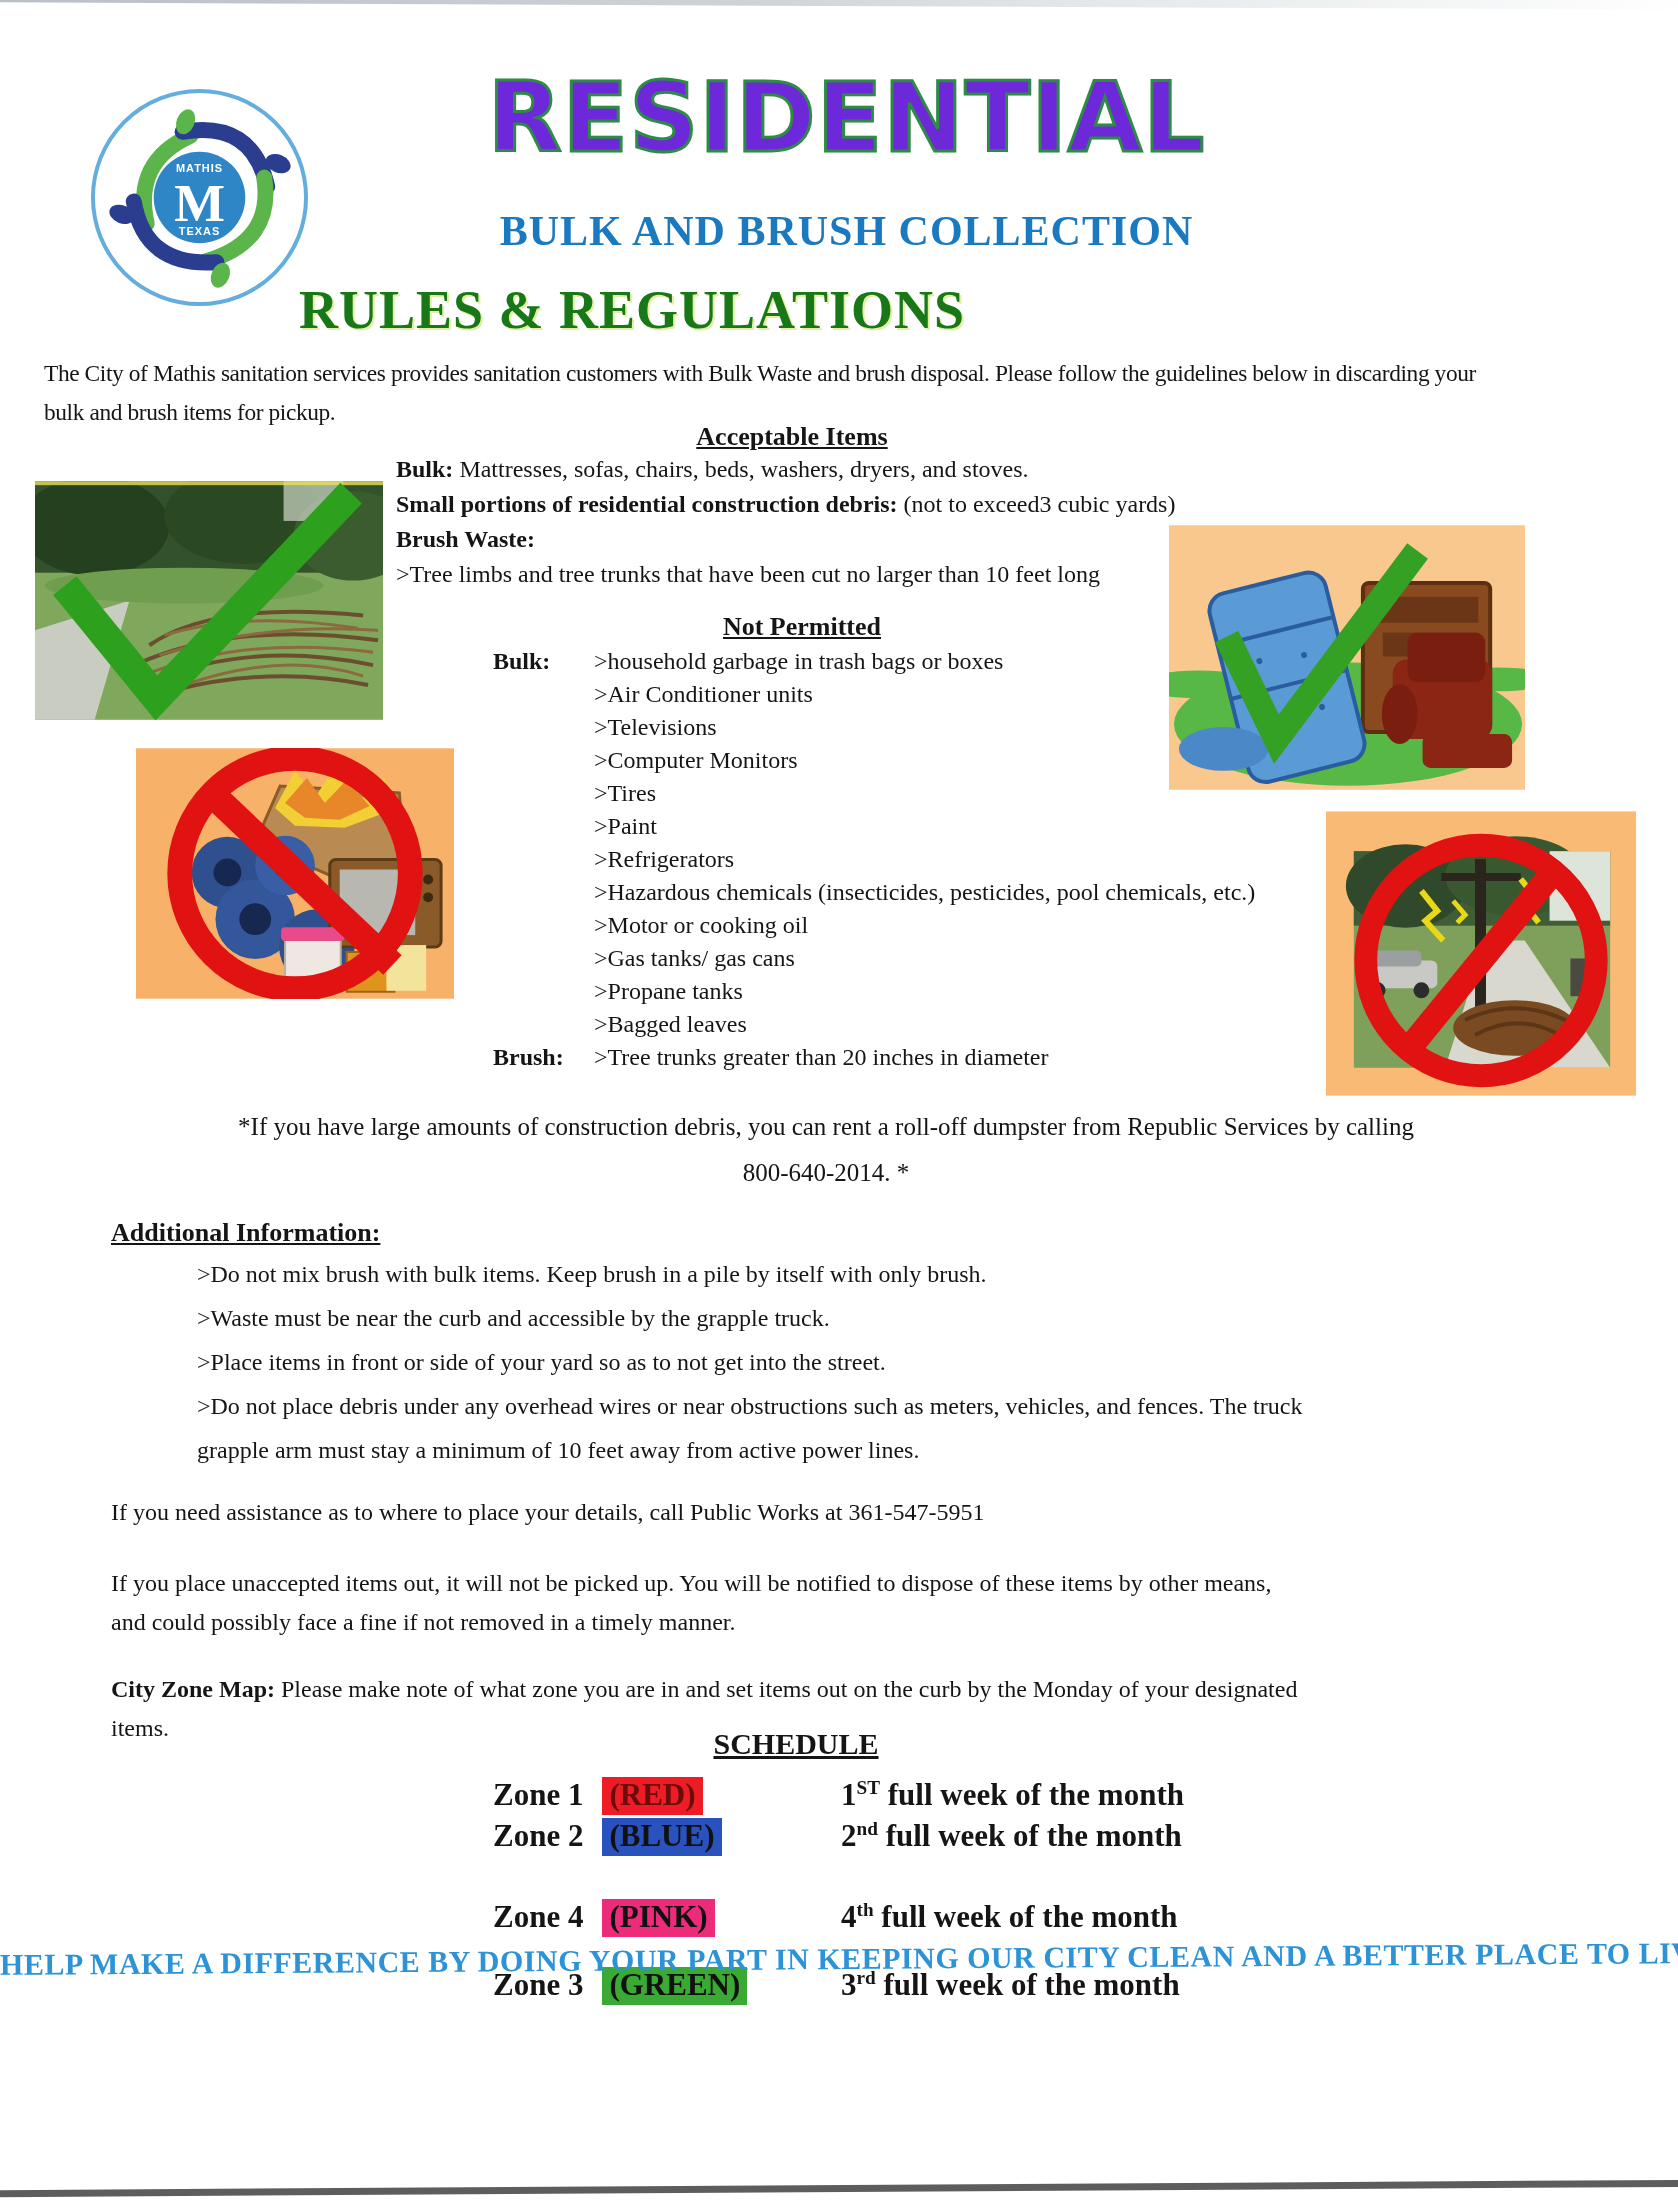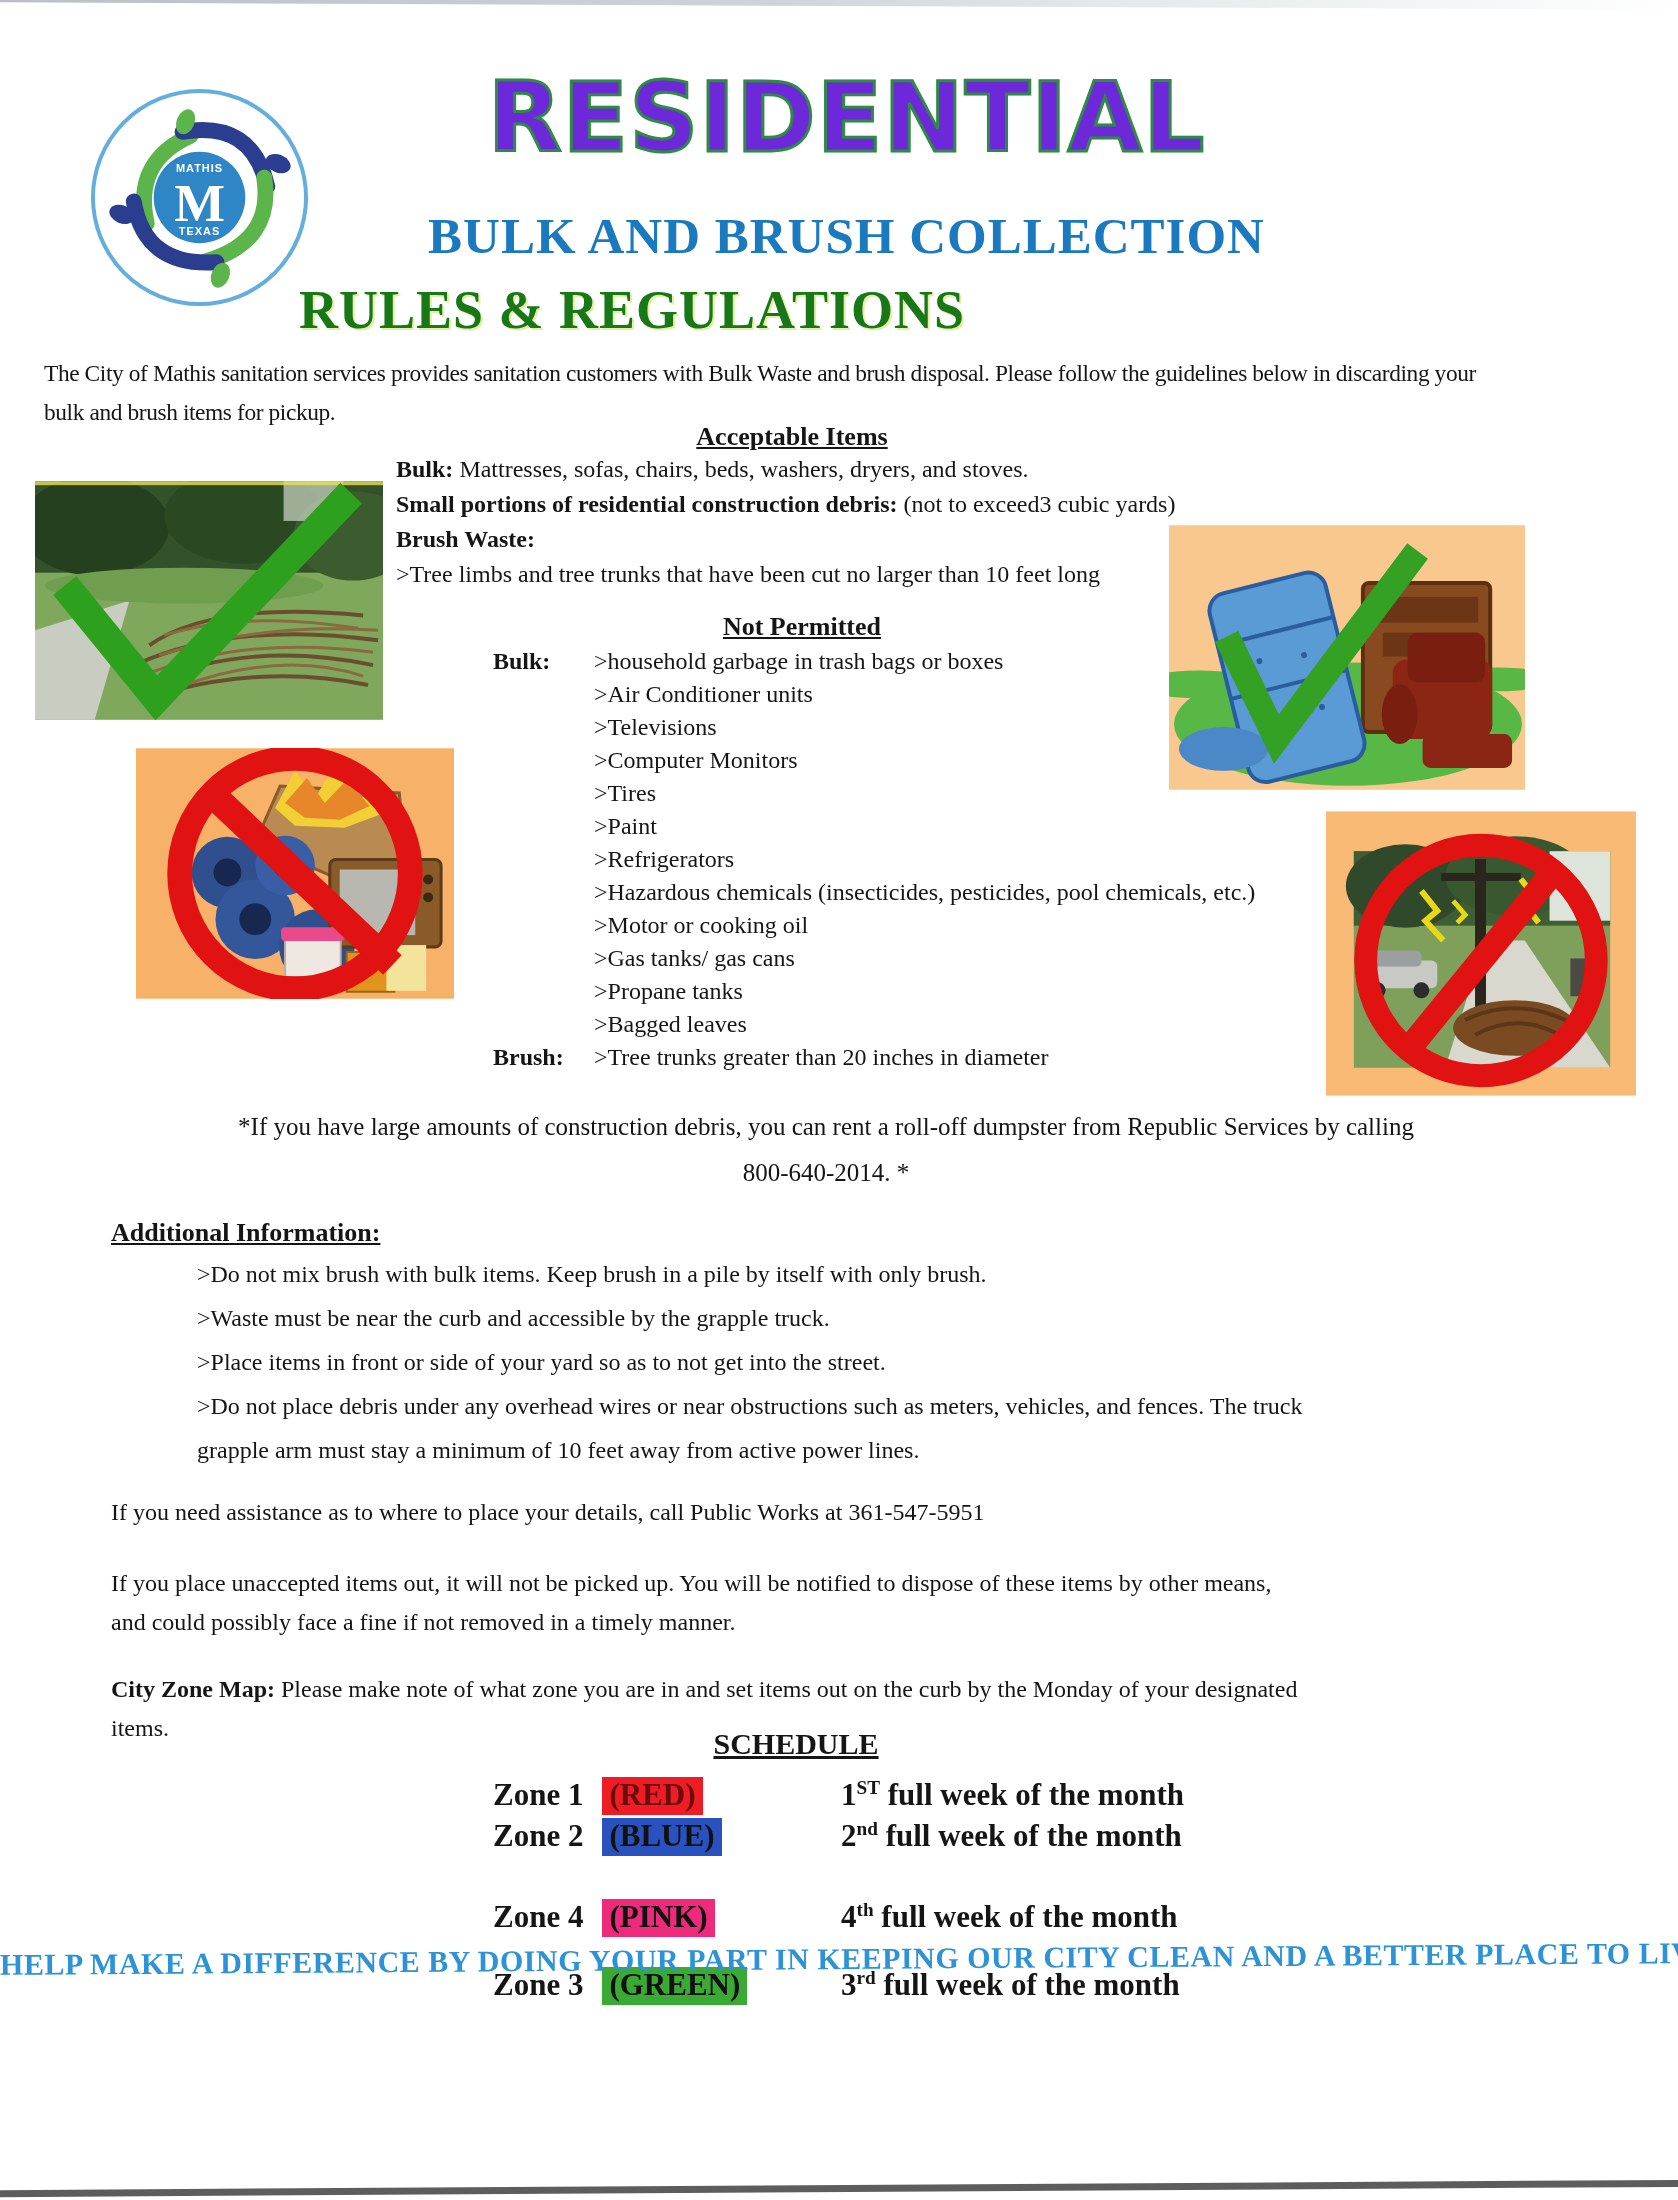--- a/index.html
+++ b/index.html
@@ -14,21 +14,21 @@
   .scan-top{left:-10px;top:-4px;width:1701px;height:10px;background:linear-gradient(90deg,#b9bfc4 0%,#cdd3d8 45%,#e4e8ea 65%,#ffffff 100%);transform:rotate(0.25deg);}
   .scan-bottom{left:-10px;top:2185px;width:1711px;height:7px;background:#5d5d5d;transform:rotate(-0.35deg);}
   
   .title-main{
     left:299px;top:62px;width:1095px;text-align:center;
     font-family:"DejaVu Sans",sans-serif;font-weight:700;font-size:96px;letter-spacing:1px;
     color:#6d28d9;-webkit-text-stroke:3px #2E8B45;text-shadow:0 0 2px #2e8b45;
   }
   .title-sub{
     left:299px;top:207px;width:1095px;text-align:center;
-    font-weight:bold;font-size:51px;letter-spacing:1px;color:#1B79C0;
+    font-weight:bold;font-size:42px;letter-spacing:1px;color:#1B79C0;
   }
   .title-rules{
     left:299px;top:279px;width:1095px;text-align:left;
     font-weight:bold;font-size:54px;letter-spacing:1px;color:#187818;
     text-shadow:2px 2px 0 rgba(205,225,90,.55);
   }
   .intro{left:44px;top:354px;font-size:23.4px;letter-spacing:-0.4px;line-height:39px;}
   .sec-head{font-weight:bold;font-size:26px;text-decoration:underline;}
   .acc-head{left:0;top:422px;width:1584px;text-align:center;}
   .acc-list{left:396px;top:452px;font-size:24px;line-height:35px;}

